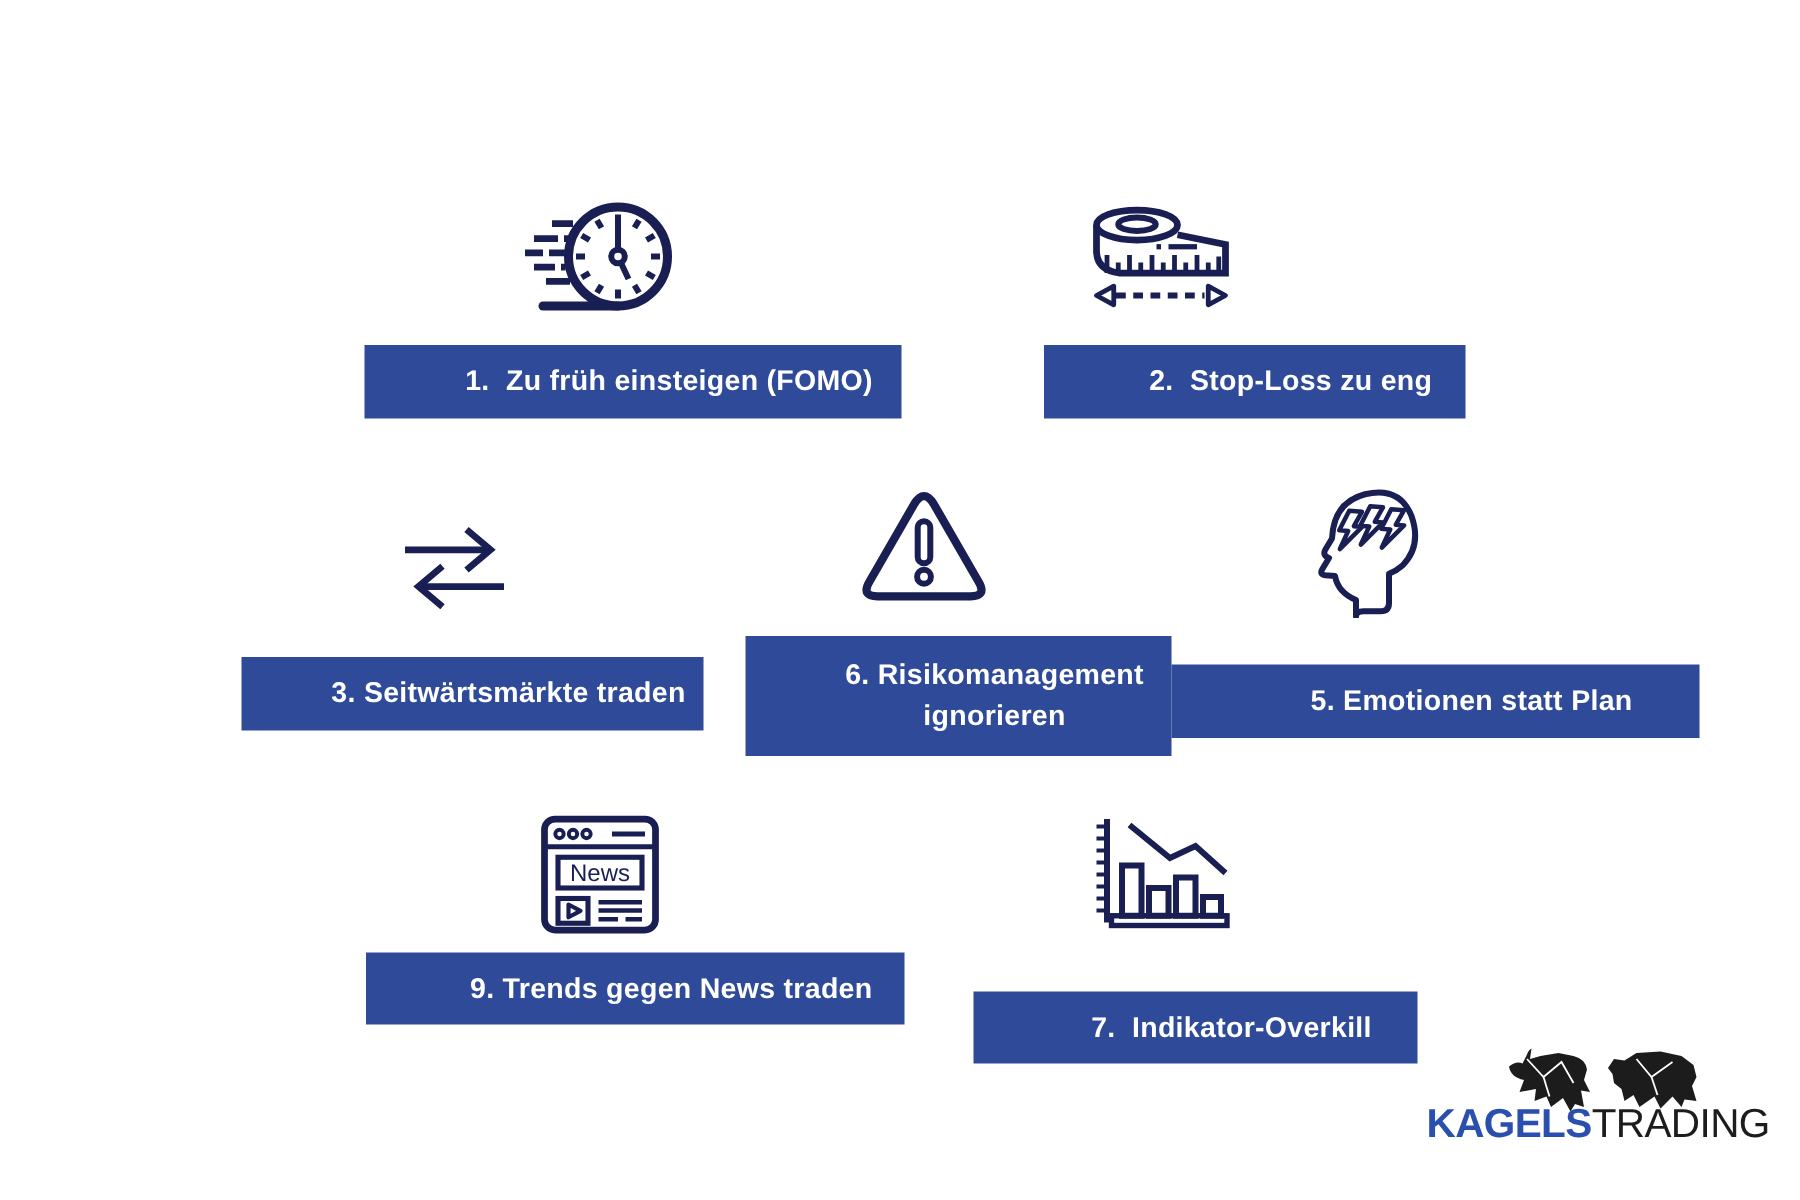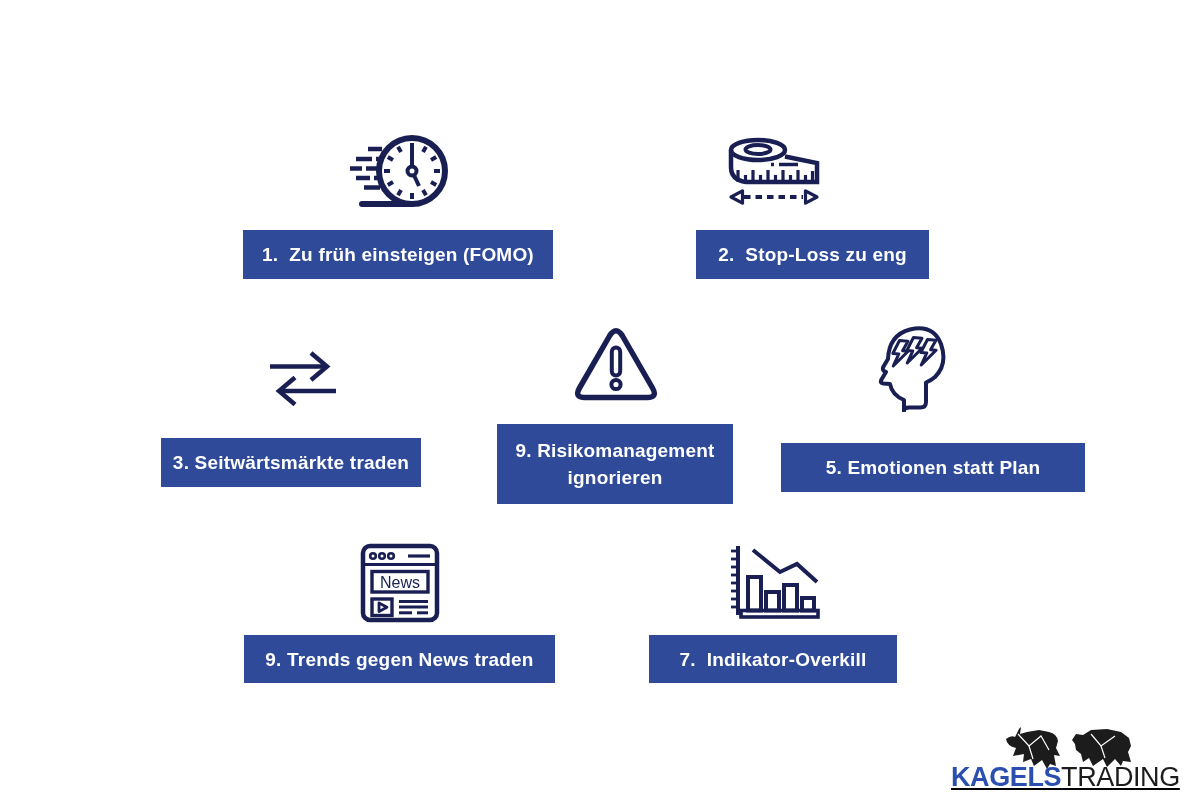--- a/index.html
+++ b/index.html
@@ -13,38 +13,38 @@
   html,body{margin:0;padding:0;}
   body{font-family:"Liberation Sans",sans-serif;background:#e8e8e8;}
   .canvas{
     position:relative;width:1200px;height:800px;margin:0 auto;
     background:var(--canvas_bg);overflow:hidden;
   }
   .icon{position:absolute;color:var(--icon_navy);line-height:0;border-radius:24px;}
   .label-box{
     position:absolute;background:var(--box_blue);color:var(--label_text);
     display:flex;align-items:center;justify-content:center;text-align:center;
-    font-size:19px;font-weight:700;letter-spacing:.2px;line-height:27px;
+    font-size:19px;font-weight:700;letter-spacing:.2px;line-height:27px;padding-left:48px;
   }
   .label-box span{white-space:pre-wrap;}
   .box-1{left:243px;top:230px;width:310px;height:49px;}
   .box-2{left:696px;top:230px;width:233px;height:49px;}
   .box-3{left:161px;top:438px;width:260px;height:49px;}
   .box-4{left:497px;top:424px;width:236px;height:80px;}
   .box-5{left:781px;top:443px;width:304px;height:49px;}
   .box-6{left:244px;top:635px;width:311px;height:48px;}
-  .box-7{left:649px;top:635px;width:248px;height:48px;}
+  .box-7{left:649px;top:661px;width:248px;height:48px;}
   .icon-1{left:348px;top:130px;}
   .icon-2{left:716px;top:136px;}
   .icon-3{left:267px;top:350px;}
   .icon-4{left:574px;top:326px;}
   .icon-5{left:869px;top:322px;}
   .icon-6{left:360px;top:543px;}
   .icon-7{left:726px;top:541px;}
-  .logo{position:absolute;left:951px;top:724px;width:210px;text-decoration:underline;}
+  .logo{position:absolute;left:951px;top:696px;width:210px;}
   .logo-animals{position:relative;height:44px;color:var(--logo_dark);}
   .logo-bull{position:absolute;left:52px;top:2px;line-height:0;}
   .logo-bear{position:absolute;left:120px;top:4px;line-height:0;}
   .logo-text{
     position:relative;top:-6px;font-size:27px;line-height:30px;
     letter-spacing:-0.4px;white-space:nowrap;
   }
   .logo-text .primary{color:var(--logo_blue);font-weight:700;}
   .logo-text .secondary{color:var(--logo_dark);font-weight:400;}
   svg text{font-family:"Liberation Sans",sans-serif;}
@@ -133,21 +133,21 @@
   </div>
 
   <div class="icon icon-4">
     <svg width="84" height="78" viewBox="0 0 84 78" fill="none" stroke="currentColor">
       <path d="M35.5 10 Q42 -0.5 48.5 10 L78.5 62 Q84 71.5 73 71.5 L11 71.5 Q0 71.5 5.5 62 Z" stroke-width="5.5" stroke-linejoin="round"></path>
       <rect x="37.8" y="21.5" width="8.4" height="28" rx="4.2" stroke-width="4"></rect>
       <circle cx="42" cy="58.5" r="4.6" stroke-width="4"></circle>
     </svg>
   </div>
   <div class="label-box box-4">
-    <span>9. Risikomanagement ignorieren</span>
+    <span>6. Risikomanagement ignorieren</span>
   </div>
 
   <div class="icon icon-5">
     <svg width="78" height="90" viewBox="0 0 78 90" fill="none" stroke="currentColor" stroke-linejoin="round" stroke-linecap="round">
       <path d="M35 89 L35 78 Q23 73 21 62 L14.5 61.5 Q10.5 61 12.5 57.5 L17 50 Q12.5 48.5 14.5 44.5
                L19 37 Q20 13 41 7.5 Q64 2 72 22 Q79 42 66 55 Q62 58.5 57 60.5 L57 80
                Q57 85.5 51.5 85.5 L40 85.5 Q35 85.5 35 89 Z" stroke-width="4"></path>
       <g stroke-width="3">
         <path d="M5.5 0 L14 0 L9.5 10 L15 10 L1.5 26 L6 13.5 L0 13.5 Z" transform="translate(25 18) rotate(5)"></path>
         <path d="M5.5 0 L14 0 L9.5 10 L15 10 L1.5 26 L6 13.5 L0 13.5 Z" transform="translate(39 15) rotate(5)"></path>

